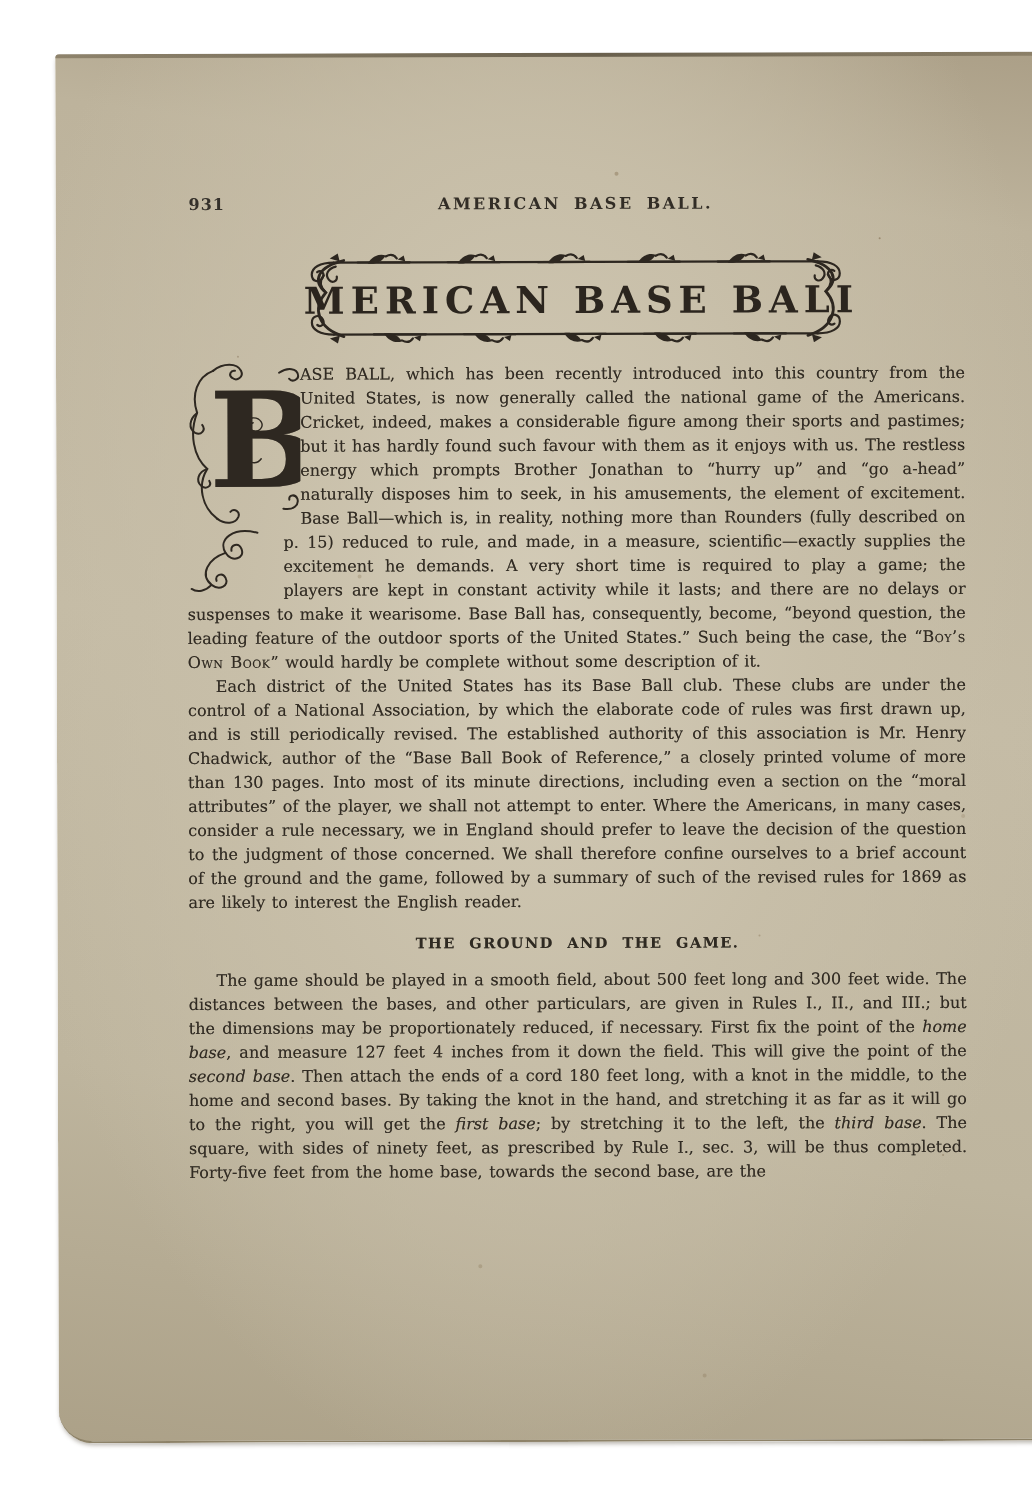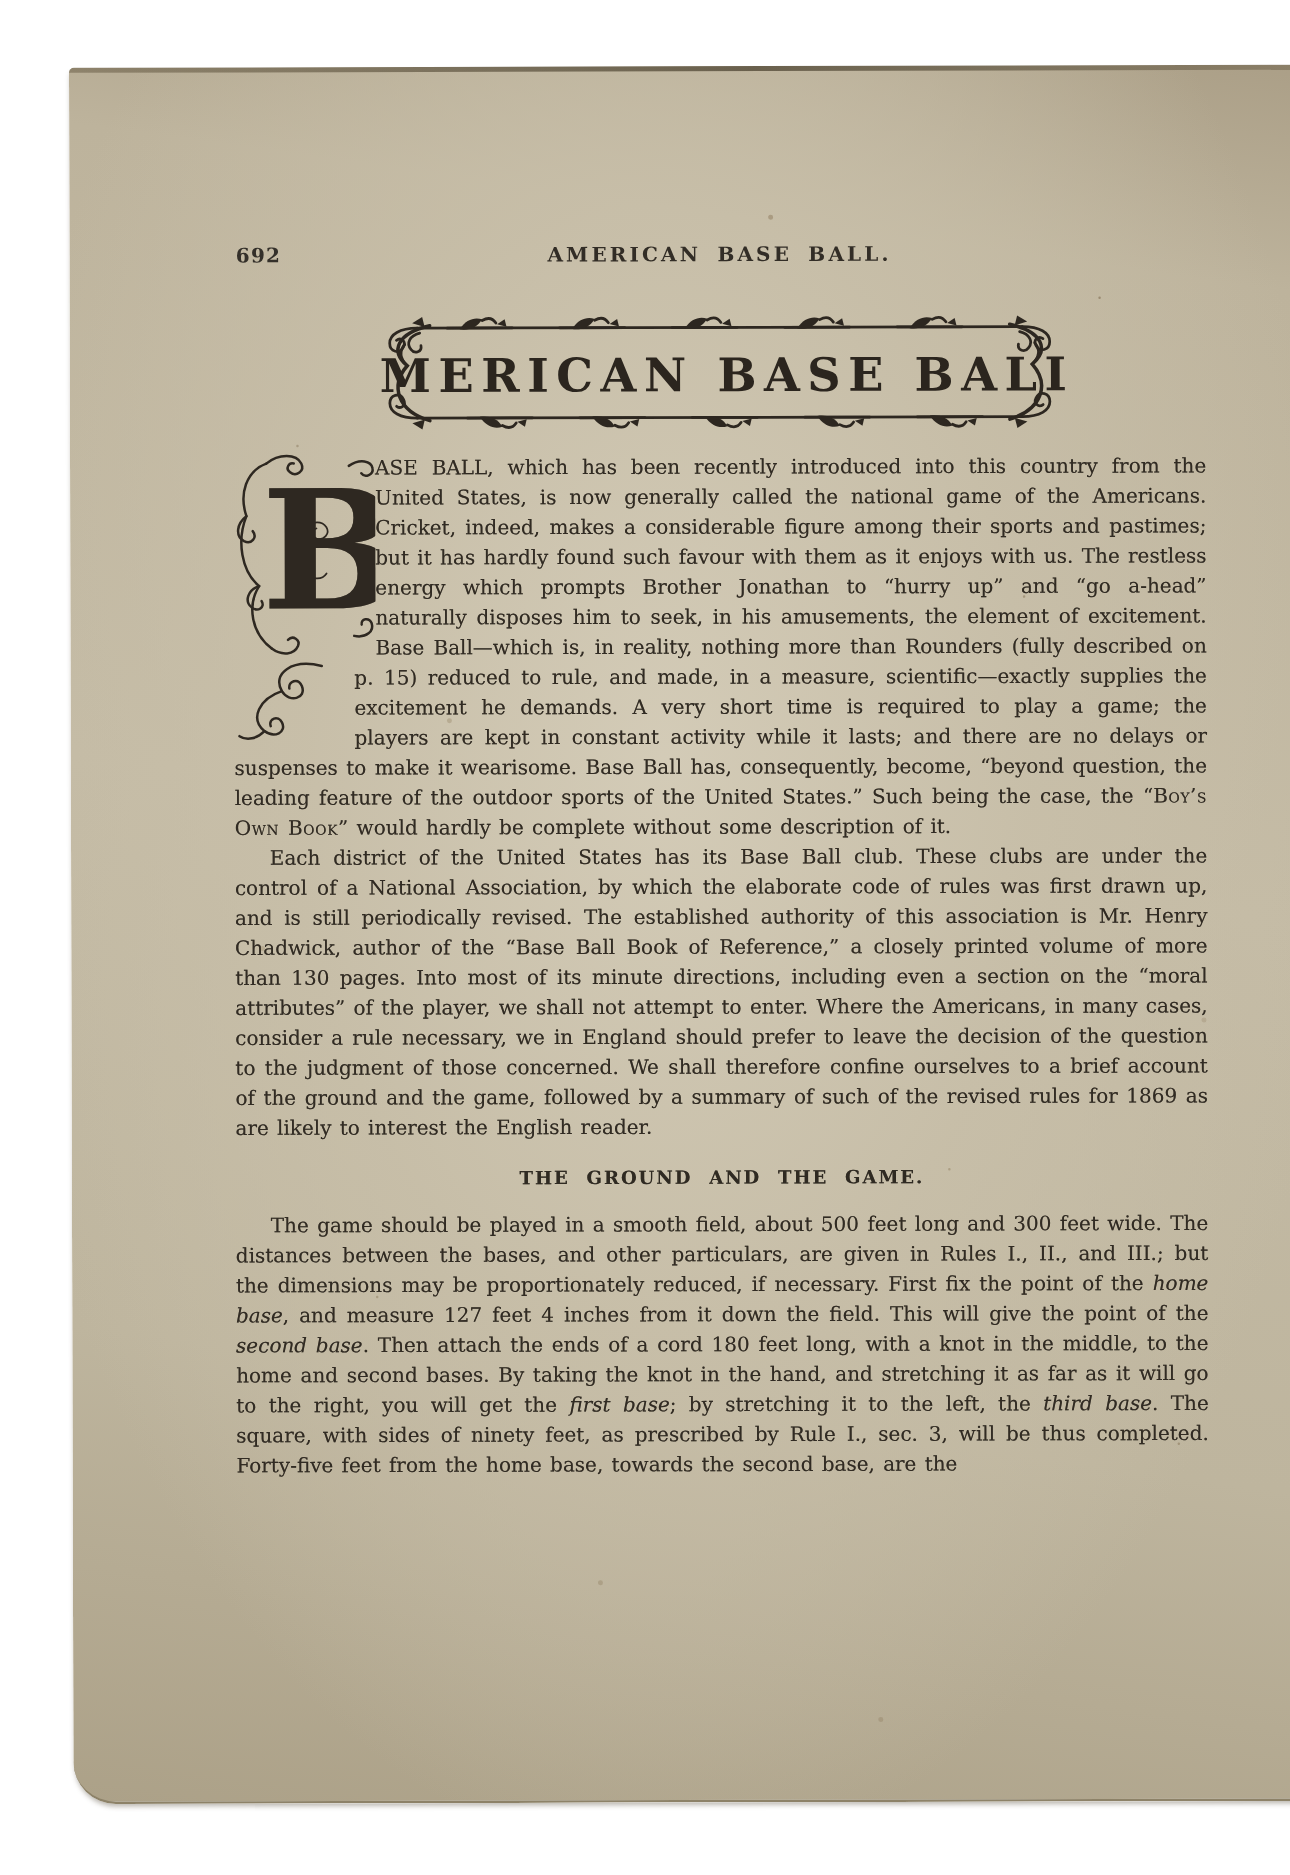--- a/index.html
+++ b/index.html
@@ -106,21 +106,21 @@
   .sc{font-variant:small-caps;letter-spacing:.5px;}
 </style>
 </head>
 <body>
 
 <div class="scan">
   <div class="page">
     <div class="text-column">
 
       <div class="head-row">
-        <span class="folio">692</span>
+        <span class="folio">931</span>
         <div class="running-head">AMERICAN BASE BALL.</div>
       </div>
 
       <svg class="banner" viewBox="0 0 552 104">
         <defs>
           <g id="vine-seg">
             <path class="ink" d="M0 0 H52"></path>
             <path class="inkf" d="M10 1 c5 -8 12 -10 18 -8 c-4 7 -11 9 -18 8 z"></path>
             <path class="ink" d="M28 -6 q7 -4 11 2"></path>
             <path class="inkf" d="M40 -3 l6 -4 l1.5 6 z"></path>

